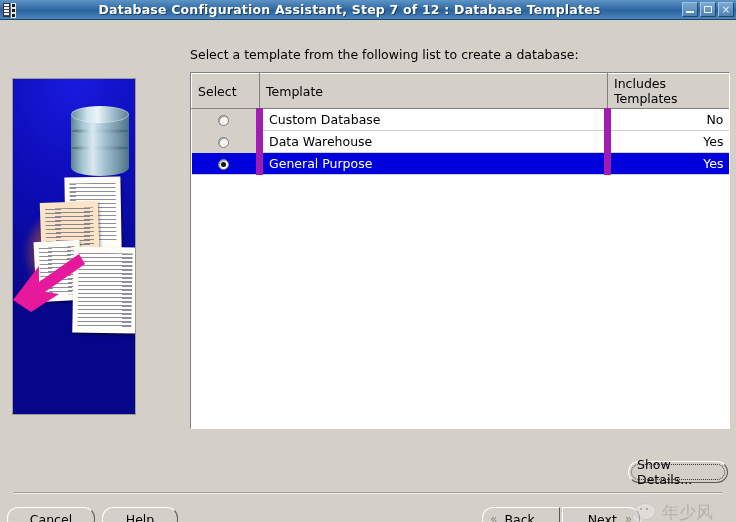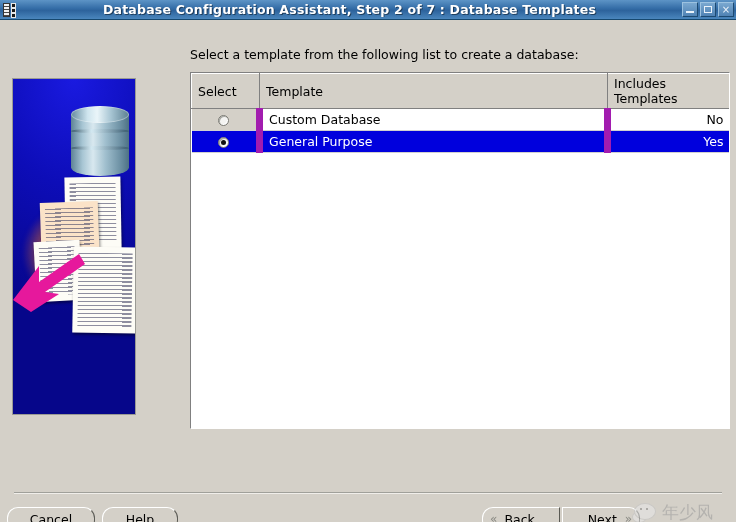--- a/index.html
+++ b/index.html
@@ -358,21 +358,21 @@
 </head>
 <body>
 
 <div class="titlebar">
   <div class="tb-icon">
     <div class="film"></div>
     <div class="sq" style="left:8px; top:1px;"></div>
     <div class="sq" style="left:8px; top:6px;"></div>
     <div class="sq" style="left:8px; top:11px;"></div>
   </div>
-  <div class="tb-title">Database Configuration Assistant, Step 2 of 7 : Database Templates</div>
+  <div class="tb-title">Database Configuration Assistant, Step 7 of 12 : Database Templates</div>
   <div class="tb-buttons">
     <div class="tb-btn">
         <span class="min-bar"></span>
       </div>
     <div class="tb-btn">
         <span class="max-box"></span>
       </div>
     <div class="tb-btn">
         <span class="gl">×</span>
       </div>
@@ -423,29 +423,38 @@
           <th class="c-tpl">Template</th>
           <th class="c-inc">Includes Templates</th>
         </tr>
       </thead>
       <tbody>
         <tr>
           <td class="sel-cell"><span class="radio"></span></td>
           <td>Custom Database</td>
           <td class="inc-cell">No</td>
         </tr>
+        <tr>
+          <td class="sel-cell"><span class="radio"></span></td>
+          <td>Data Warehouse</td>
+          <td class="inc-cell">Yes</td>
+        </tr>
         <tr class="selected">
           <td class="sel-cell"><span class="radio on"></span></td>
           <td>General Purpose</td>
           <td class="inc-cell">Yes</td>
         </tr>
       </tbody>
     </table>
   </div>
 
+  <div class="btn round show-details">
+    <span class="focus"></span>
+    <span>Show Details...</span>
+  </div>
 
   <div class="sep"></div>
 
   <div class="btn round btn-cancel">
     <span>Cancel</span>
   </div>
   <div class="btn round btn-help">
     <span>Help</span>
   </div>
 

